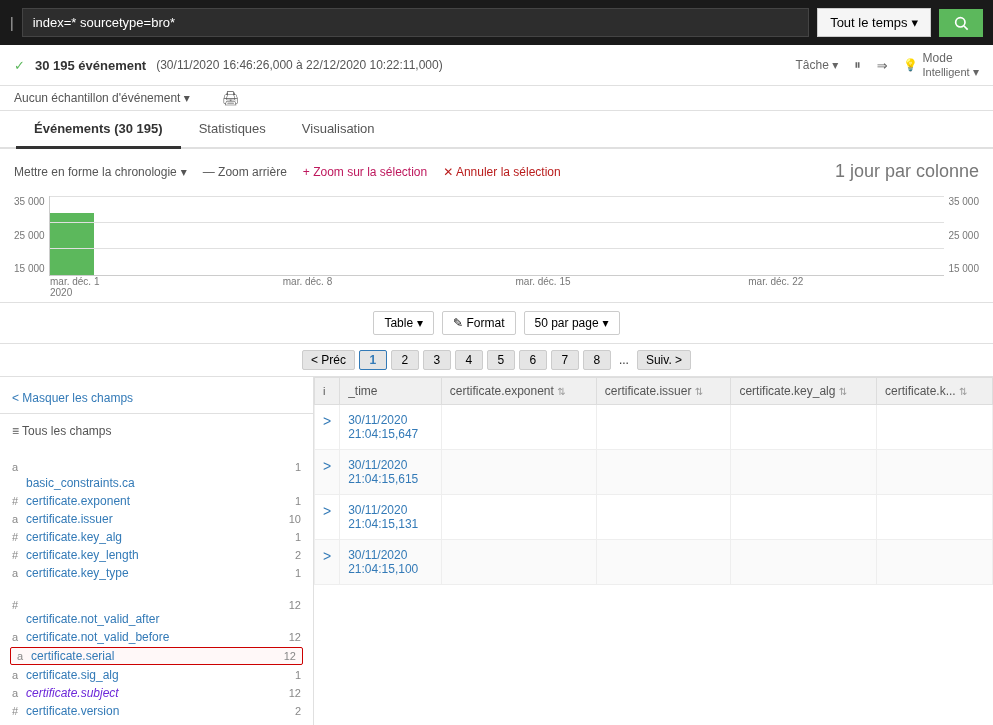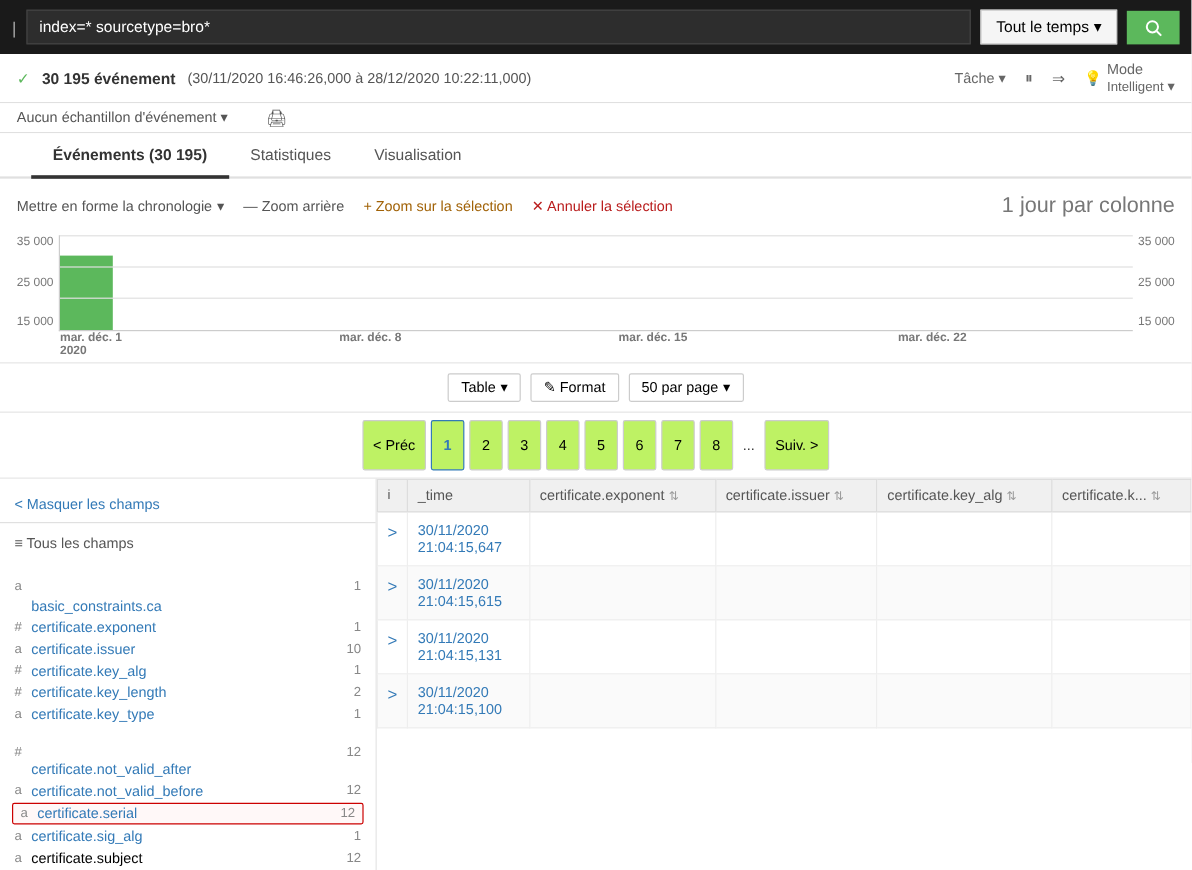--- a/index.html
+++ b/index.html
@@ -93,21 +93,21 @@
       font-size: 12px;
       color: #555;
       cursor: pointer;
     }
 
     
     .tabs {
       background: #fff;
       border-bottom: 2px solid #e0e0e0;
       display: flex;
-      padding: 0 26px;
+      padding: 0 16px;
       gap: 0;
     }
     .tab {
       padding: 10px 18px;
       font-size: 13px;
       cursor: pointer;
       color: #555;
       border-bottom: 3px solid transparent;
       margin-bottom: -2px;
     }
@@ -182,21 +182,20 @@
       color: #777;
       padding-bottom: 2px;
       margin-left: 4px;
     }
     .chart-x-labels {
       display: flex;
       font-size: 10px;
       color: #777;
       margin-left: 34px;
       padding-bottom: 4px;
-      font-weight: bold;
     }
     .chart-x-label {
       flex: 1;
       padding-left: 2px;
     }
 
     
     .table-controls {
       background: #fff;
       padding: 8px 14px;
@@ -234,22 +233,22 @@
       background: #fff;
       padding: 6px 14px;
       display: flex;
       align-items: center;
       justify-content: center;
       gap: 4px;
       border-bottom: 1px solid #e0e0e0;
     }
     .page-btn {
       border: 1px solid #ccc;
-      background: #bef264;
-      padding: 13px 8px;
+      background: #e5e5e5;
+      padding: 2px 8px;
       font-size: 12px;
       cursor: pointer;
       border-radius: 2px;
       min-width: 28px;
       text-align: center;
     }
     .page-btn.active {
       border-color: #337ab7;
       color: #337ab7;
       font-weight: bold;
@@ -389,21 +388,21 @@
     <svg width="16" height="16" viewBox="0 0 24 24">
         <circle cx="11" cy="11" r="7" stroke="white" stroke-width="2.5" fill="none"></circle>
         <line x1="16.5" y1="16.5" x2="22" y2="22" stroke="white" stroke-width="2.5"></line>
       </svg>
   </button>
 </div>
 
 <div class="status-bar">
   <span style="color:#5cb85c;">✓</span>
   <span class="event-count">30 195 événement</span>
-  <span class="event-range">(30/11/2020 16:46:26,000 à 28/12/2020 10:22:11,000)</span>
+  <span class="event-range">(30/11/2020 16:46:26,000 à 22/12/2020 10:22:11,000)</span>
   <div class="spacer"></div>
   <div class="action-icons">
     <span style="cursor:pointer; font-size:12px;">
       <span>Tâche</span> ▾
     </span>
     <span style="cursor:pointer;">⏸</span>
     <span style="cursor:pointer;">⇒</span>
     <div class="mode-btn">
       <span>💡</span>
       <span>
@@ -435,21 +434,21 @@
 </div>
 
 <div class="chart-area">
   <div class="chart-toolbar">
     <button class="btn-link">
       <span>Mettre en forme la chronologie</span> ▾
     </button>
     <button class="btn-link">
       <span>— Zoom arrière</span>
     </button>
-    <button class="btn-link" style="color:#a16207;align-items:flex-end;">
+    <button class="btn-link" style="color:#be185d;align-items:flex-end;">
       <span>+ Zoom sur la sélection</span>
     </button>
     <button class="btn-link" style="color:#b91c1c;">
       <span>✕ Annuler la sélection</span>
     </button>
     <div class="spacer"></div>
     <span class="per-col">1 jour par colonne</span>
   </div>
 
   <div class="chart-container">
@@ -568,21 +567,21 @@
       <span style="color:#337ab7;">certificate.serial</span>
       <span class="count">12</span>
     </div>
     <div class="sidebar-field">
       <span class="type-prefix">a</span>
       <span style="color:#337ab7;">certificate.sig_alg</span>
       <span class="count">1</span>
     </div>
     <div class="sidebar-field">
       <span class="type-prefix">a</span>
-      <span style="color:#000000;">certificate.subject</span>
+      <span style="color:#6d28d9;font-style:italic;">certificate.subject</span>
       <span class="count">12</span>
     </div>
     <div class="sidebar-field">
       <span class="type-prefix">#</span>
       <span style="color:#337ab7;">certificate.version</span>
       <span class="count">2</span>
     </div>
   </div>
 
   <div class="table-area">

